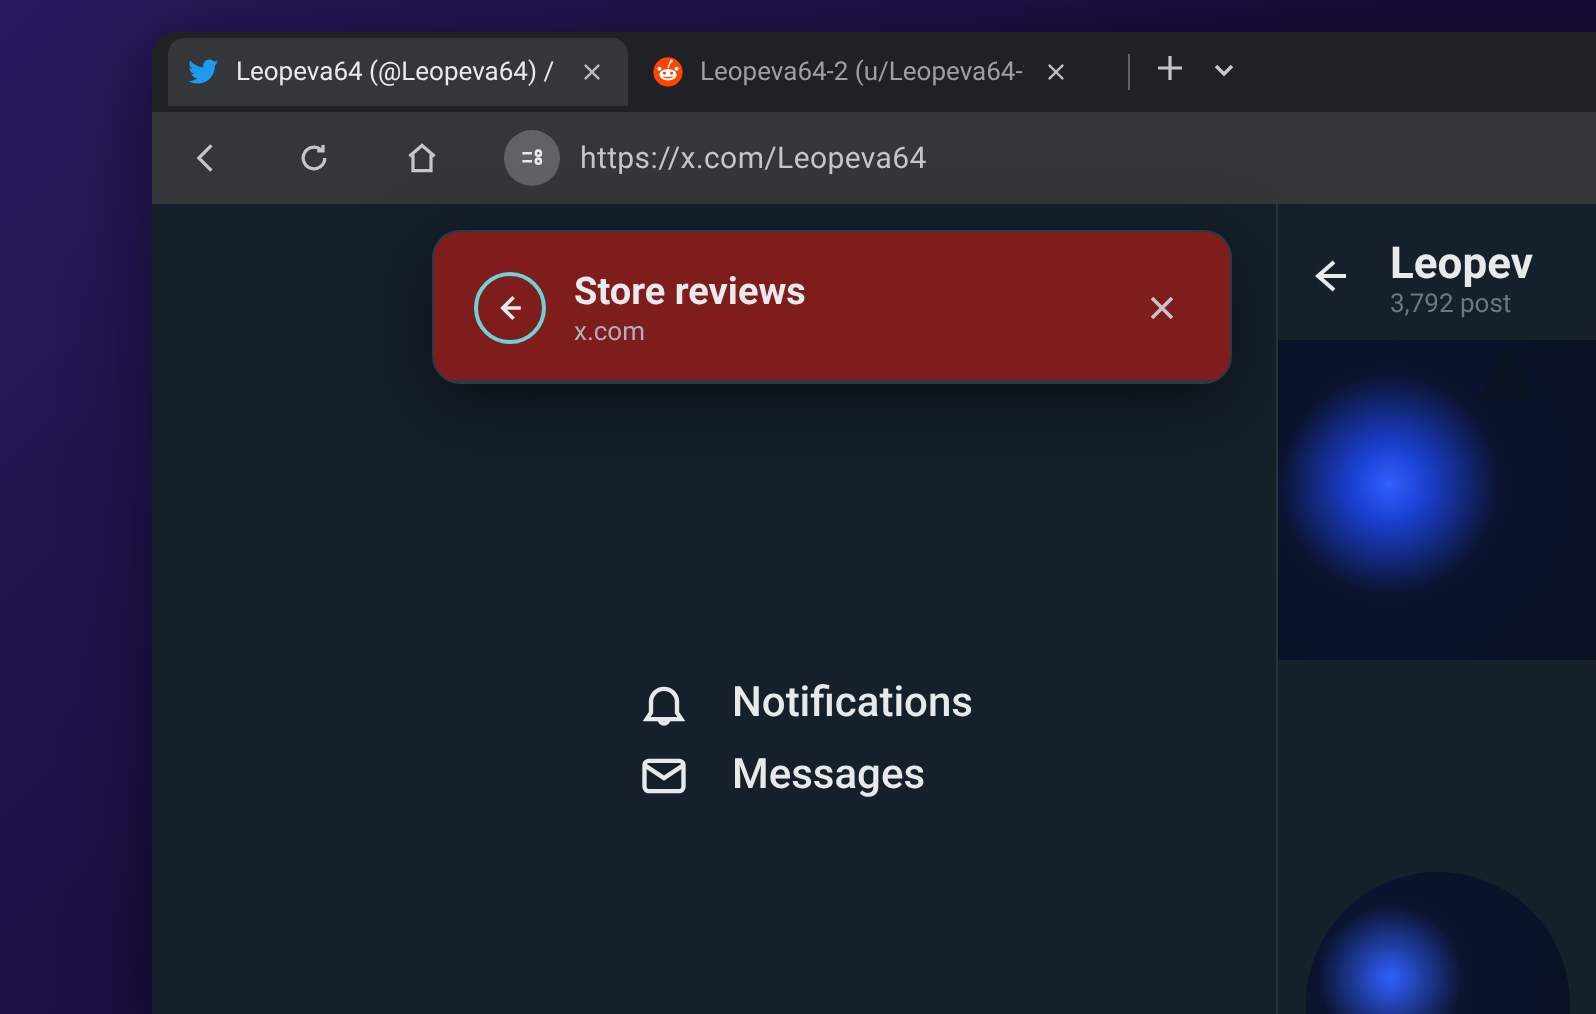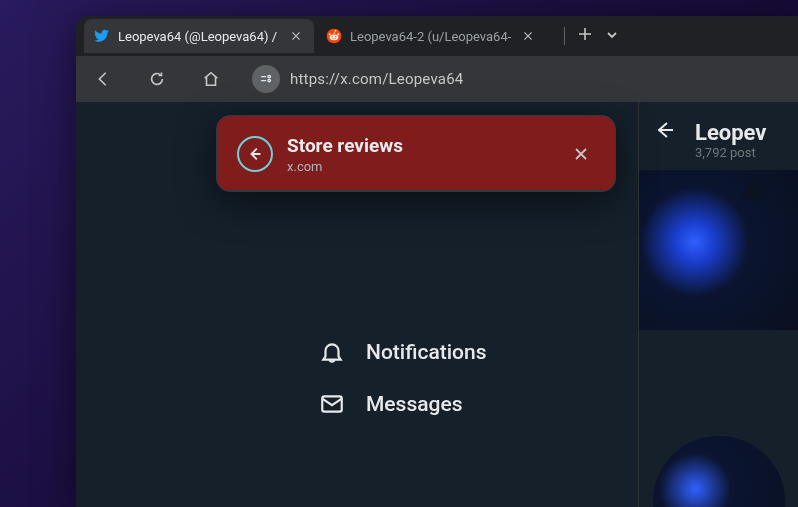--- a/index.html
+++ b/index.html
@@ -123,21 +123,21 @@
       background: #15202b;
       height: calc(100% - 86px);
       display: flex;
     }
     .sidebar {
       width: 560px;
       padding-top: 236px;
       padding-left: 242px;
       display: flex;
       flex-direction: column;
-      gap: 24px;
+      gap: 8px;
     }
     .navitem {
       display: flex;
       align-items: center;
       gap: 20px;
       color: #e7e9ea;
       font-size: 21px;
       font-weight: 500;
     }
     .navicon { width: 28px; height: 28px; display:flex; align-items:center; justify-content:center; }
@@ -145,20 +145,21 @@
       position: absolute;
       right: 0;
       top: 0;
       width: 160px;
       border-left: 1px solid #2f3336;
       height: 100%;
       overflow: hidden;
     }
     .profile-header {
       display: flex;
+      align-items: center;
       gap: 22px;
       padding: 18px 0 0 14px;
       color: #e7e9ea;
     }
     .profile-name {
       font-size: 22px;
       font-weight: 700;
       white-space: nowrap;
     }
     .profile-posts {

